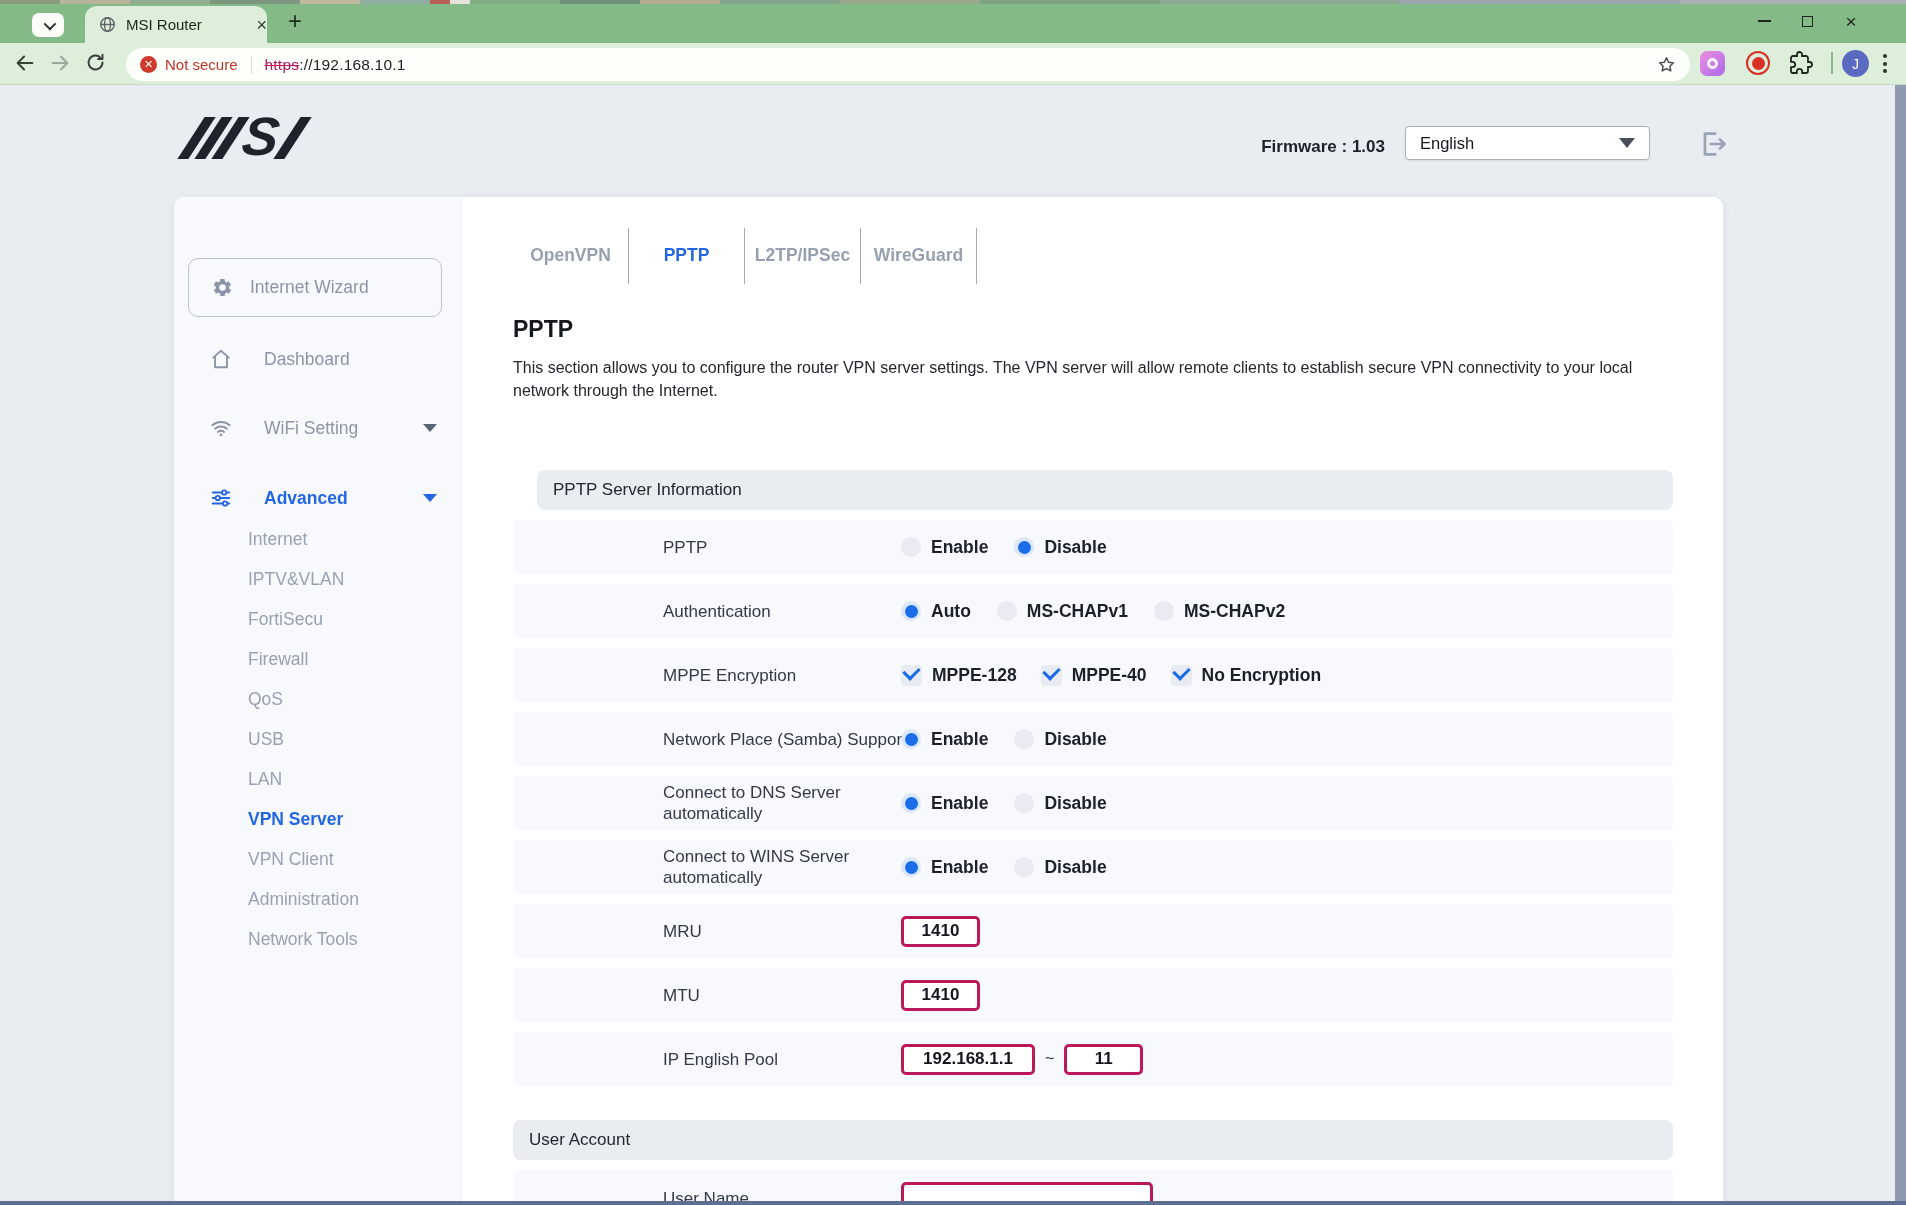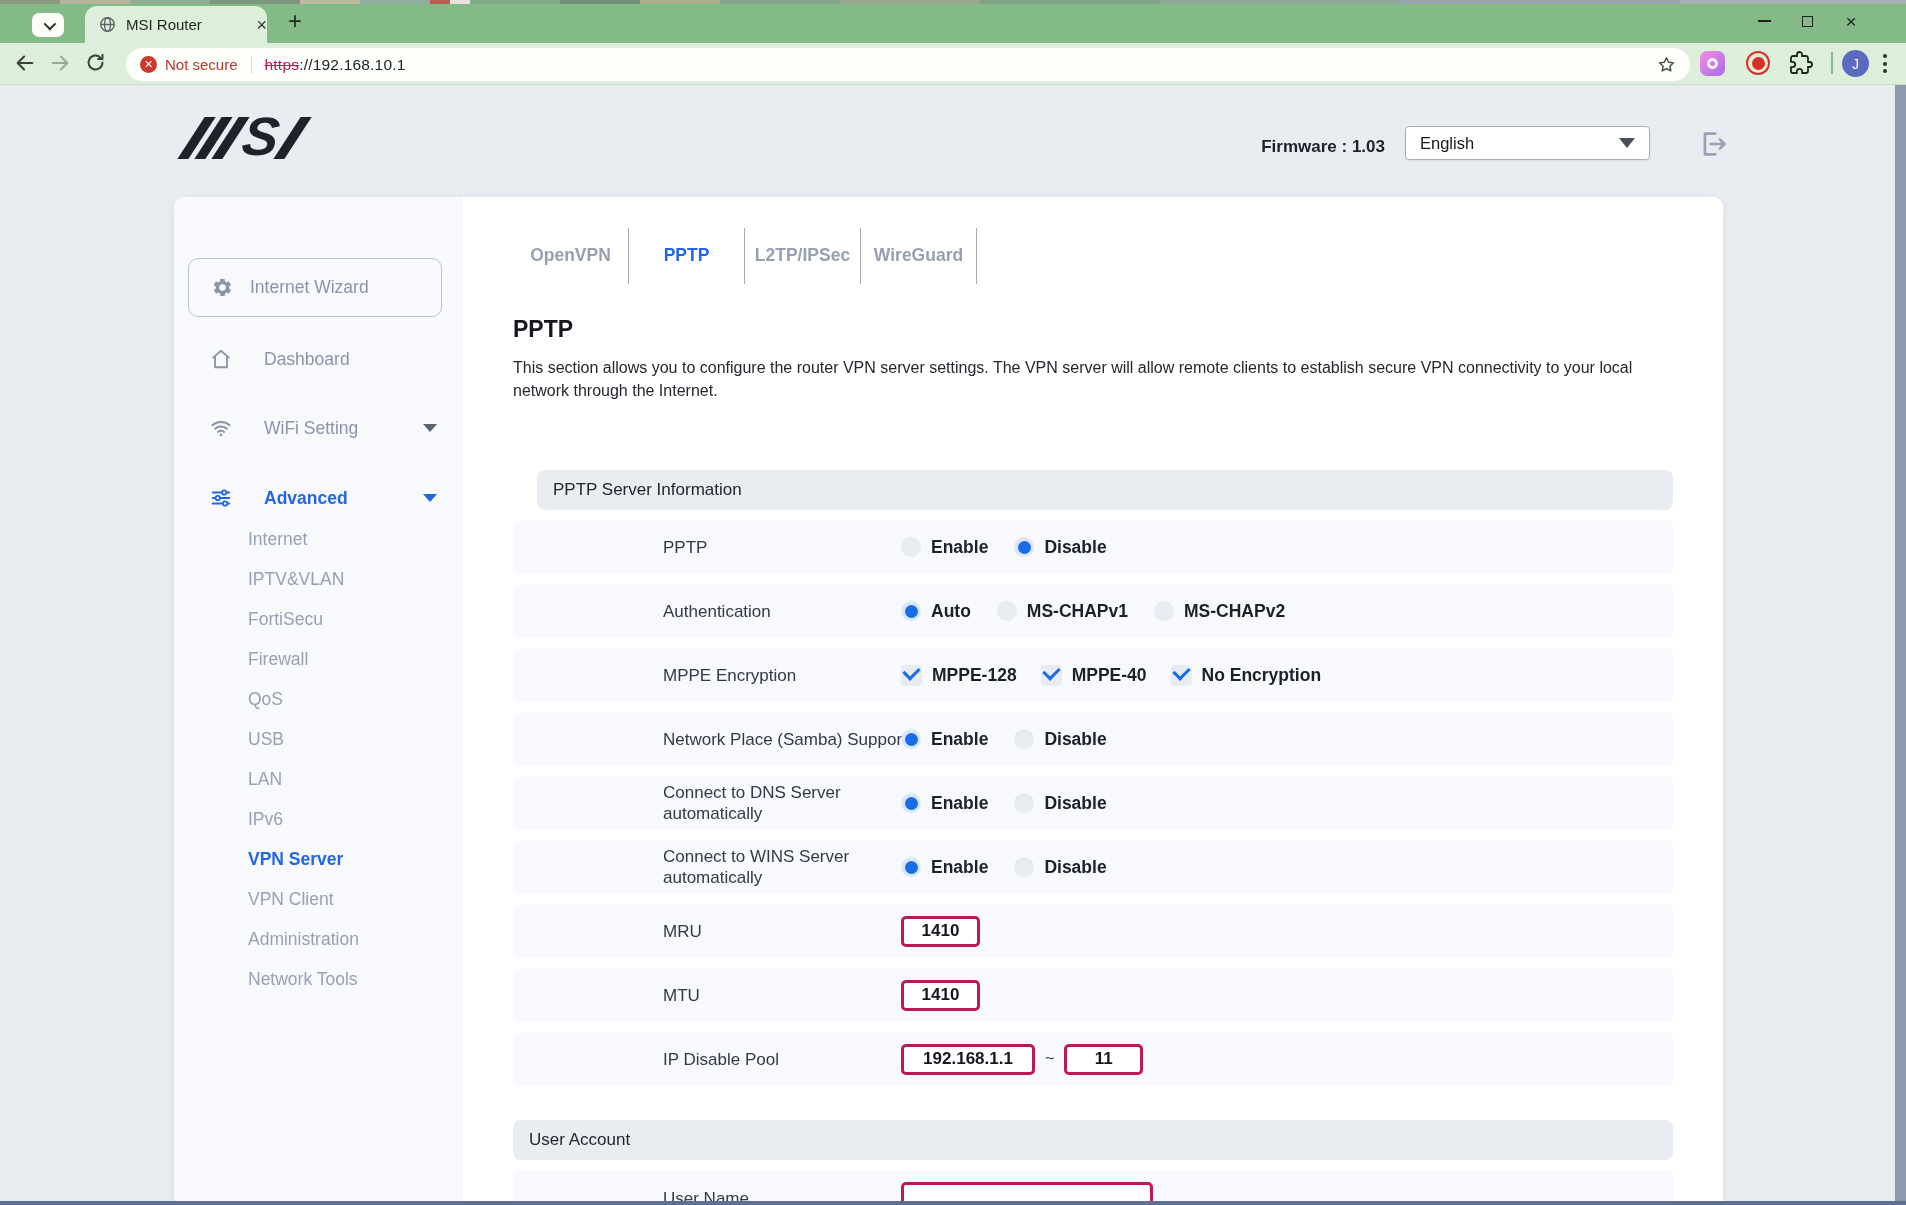--- a/index.html
+++ b/index.html
@@ -268,21 +268,20 @@
         </div>
 
         <div class="subs">
           <div class="sub">Internet</div>
           <div class="sub">IPTV&amp;VLAN</div>
           <div class="sub">FortiSecu</div>
           <div class="sub">Firewall</div>
           <div class="sub">QoS</div>
           <div class="sub">USB</div>
           <div class="sub">LAN</div>
-          <div class="sub">IPv6</div>
           <div class="sub active">VPN Server</div>
           <div class="sub">VPN Client</div>
           <div class="sub">Administration</div>
           <div class="sub">Network Tools</div>
         </div>
       </div>
 
       <div class="content">
         <div class="inner">
 
@@ -398,21 +397,21 @@
             <div class="frow-label">MRU</div>
             <input class="tinput w-sm" value="1410" style="">
           </div>
 
           <div class="frow">
             <div class="frow-label">MTU</div>
             <input class="tinput w-sm" value="1410" style="">
           </div>
 
           <div class="frow">
-            <div class="frow-label">IP Disable Pool</div>
+            <div class="frow-label">IP English Pool</div>
             <input class="tinput w-ip" value="192.168.1.1" style="">
             <span class="tilde">~</span>
             <input class="tinput w-sm" value="11" style="">
           </div>
 
           <div class="section-bar sb2">User Account</div>
 
           <div class="frow username-row">
             <div class="frow-label">User Name</div>
             <input class="tinput w-user" value="" style="">

